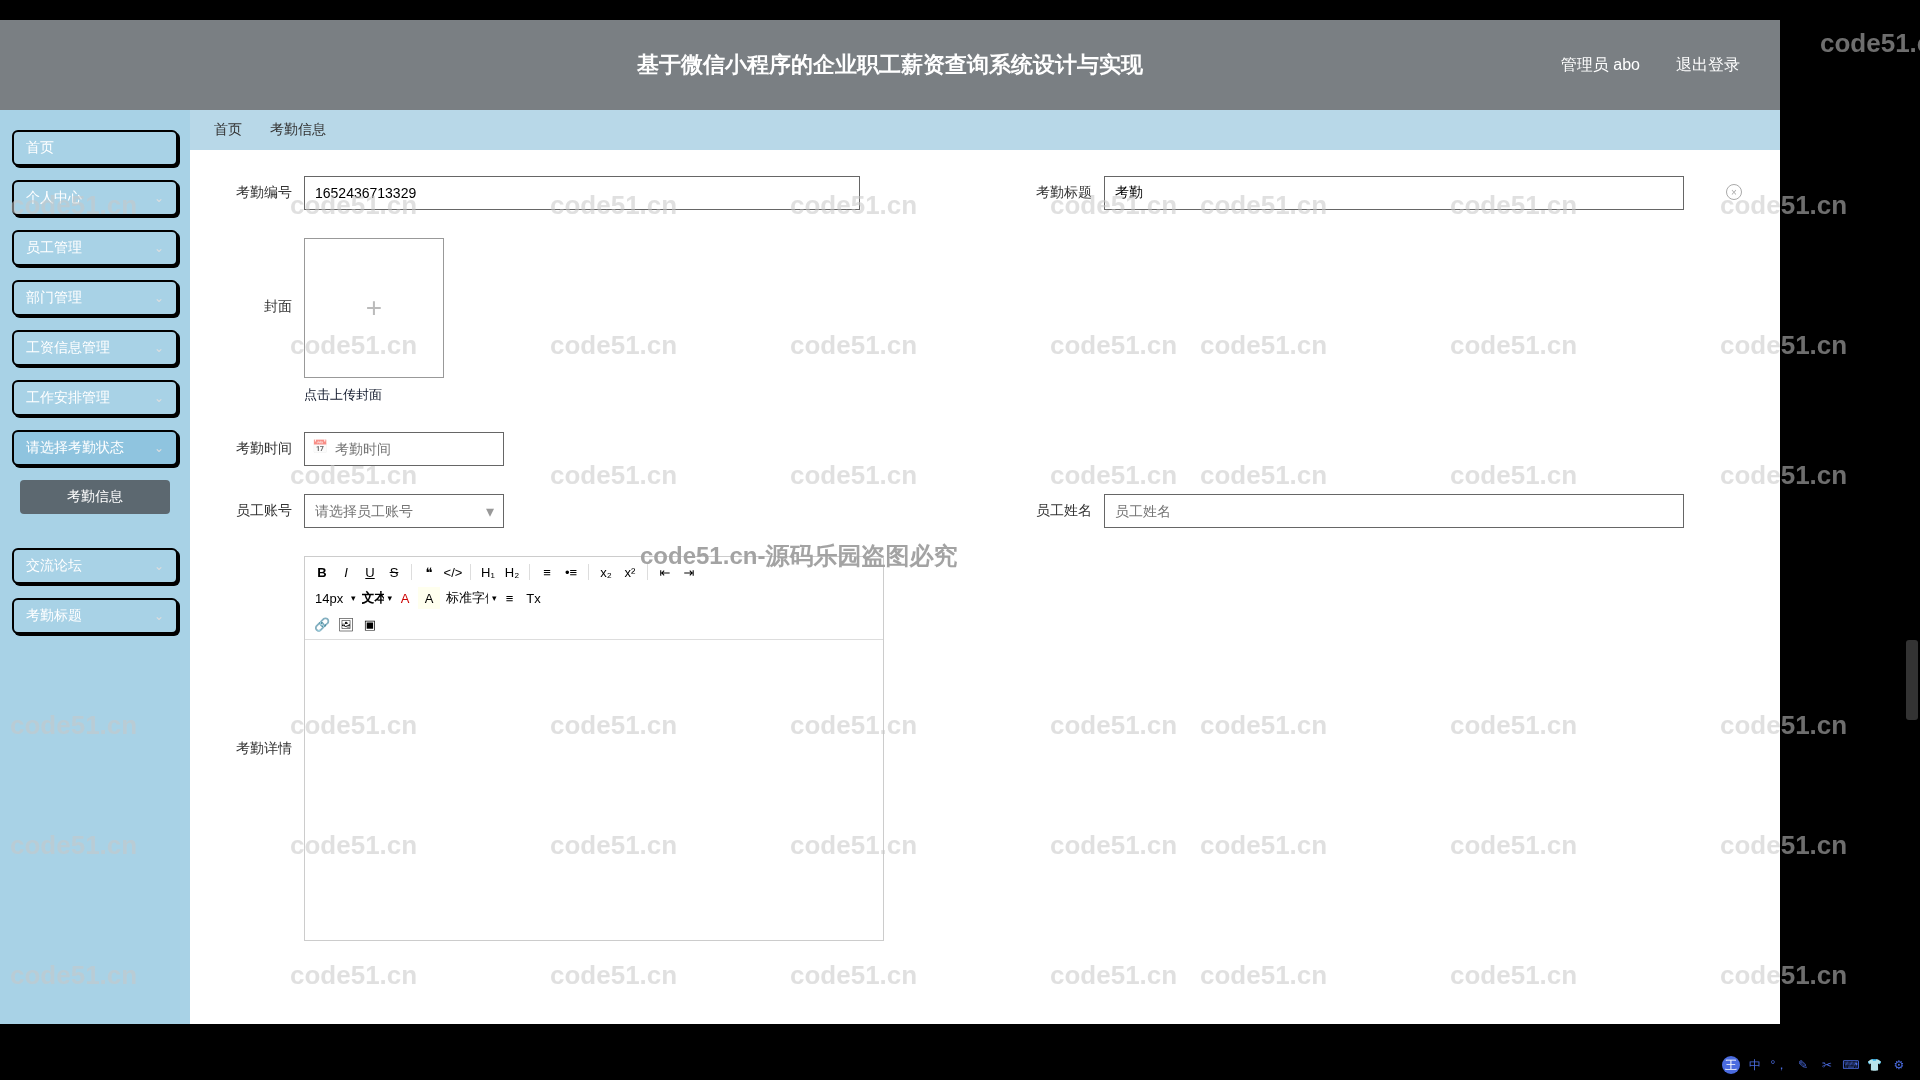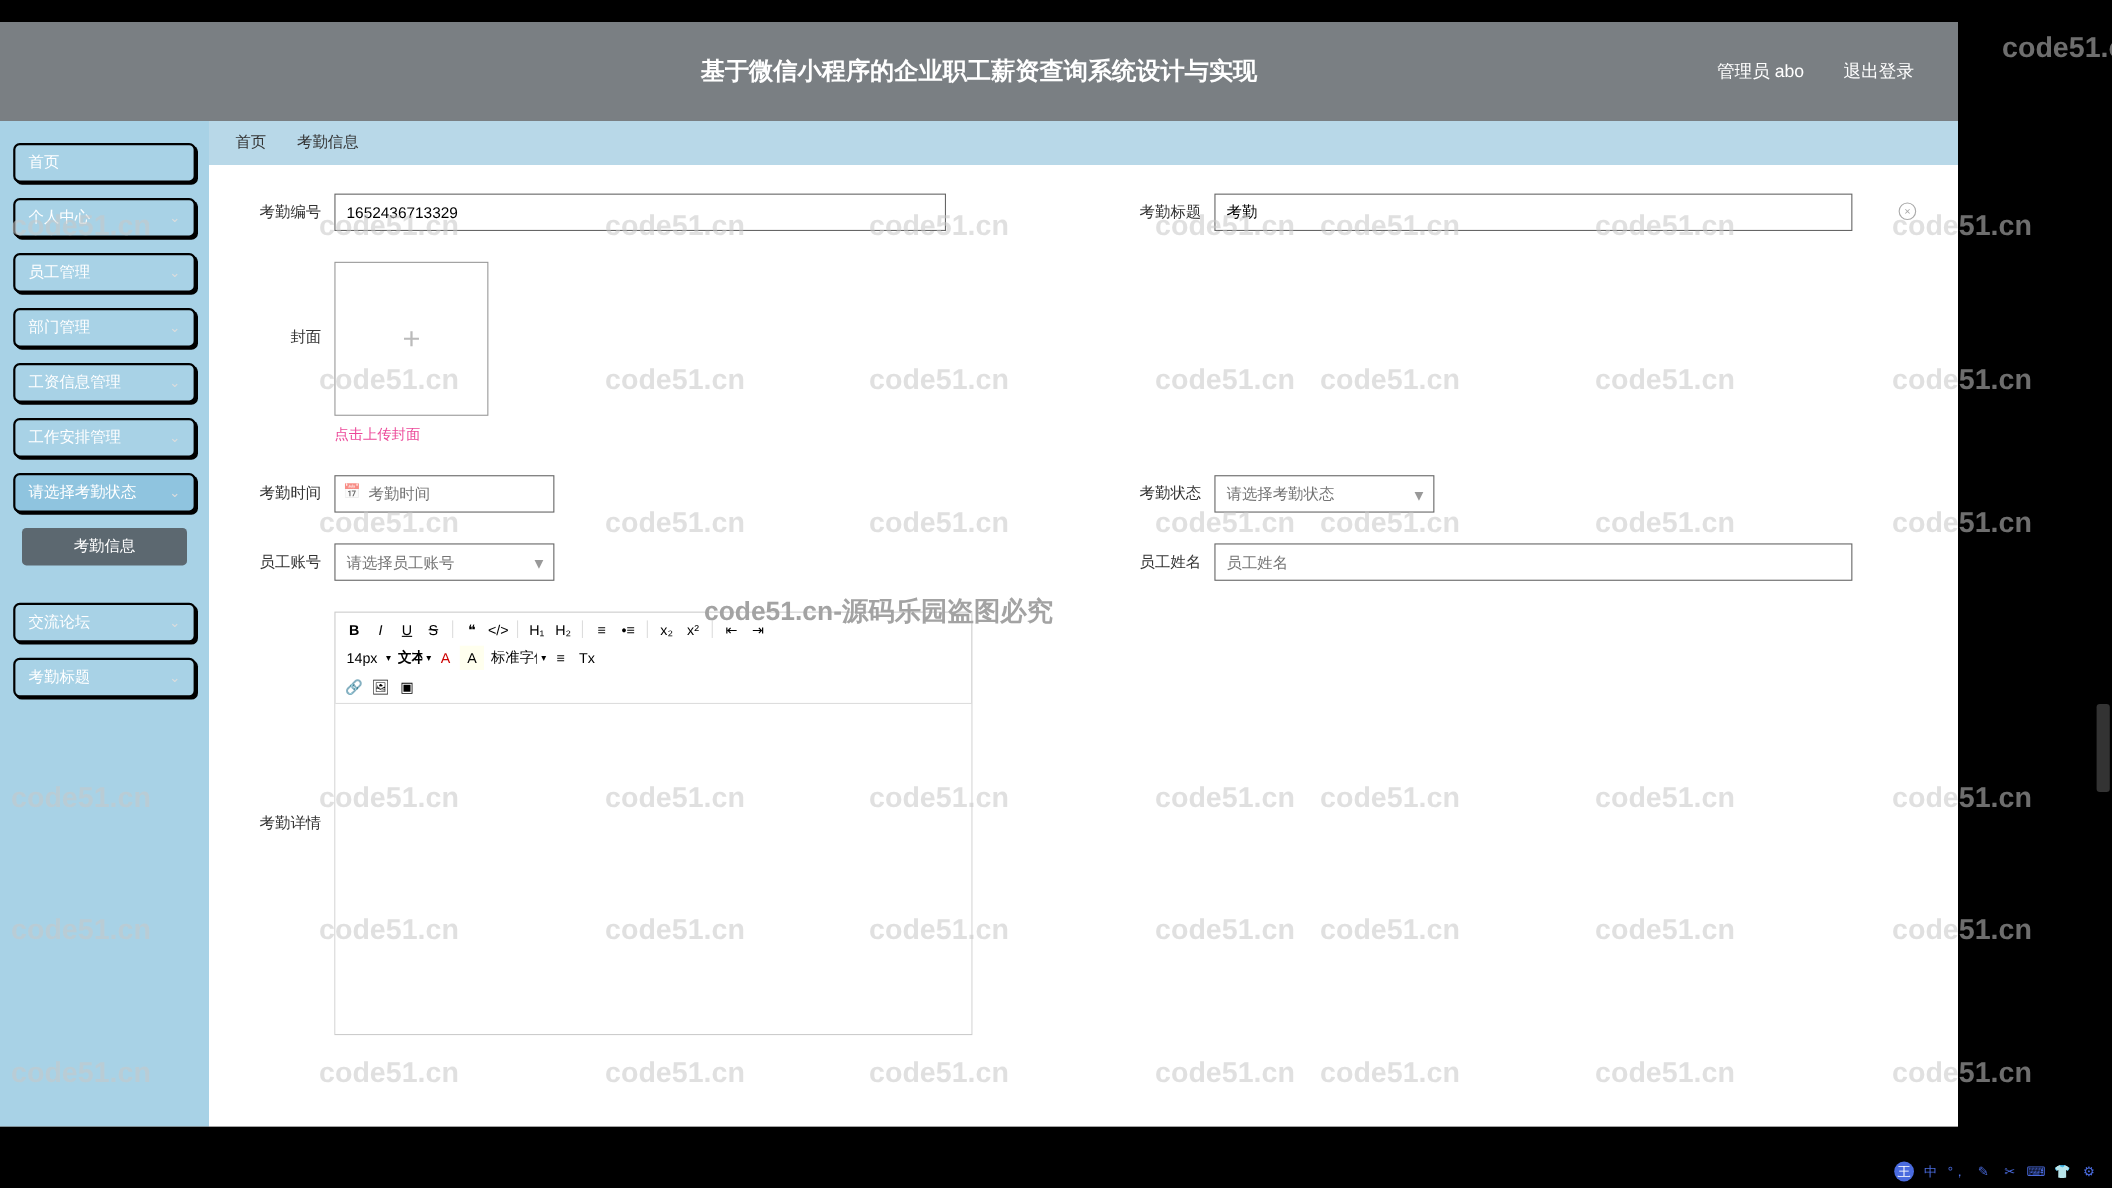--- a/index.html
+++ b/index.html
@@ -23,21 +23,21 @@
 .col-right{flex:1}
 .lbl{width:72px;text-align:right;font-size:14px;color:#333;margin-right:12px;flex-shrink:0}
 .inp{height:34px;border:1px solid #666;padding:0 10px;font-size:14px;outline:none}
 .inp-wide{width:580px}
 .inp-xwide{width:580px}
 .inp-date{width:200px;padding-left:30px}
 .inp-sel{width:200px}
 .inp-clear{position:relative}
 .clear-btn{position:absolute;right:8px;top:8px;width:16px;height:16px;border:1px solid #aaa;border-radius:50%;font-size:10px;color:#aaa;display:flex;align-items:center;justify-content:center;background:#fff}
 .upload-box{width:140px;height:140px;border:1px solid #999;display:flex;align-items:center;justify-content:center;color:#bbb;font-size:28px;cursor:pointer;margin-bottom:8px}
-.upload-hint{font-size:13px;color:#ec4899}
+.upload-hint{font-size:13px;color:#0f172a}
 .sel-wrap{position:relative;display:inline-block}
 .sel-wrap::after{content:"▾";position:absolute;right:10px;top:8px;color:#999;pointer-events:none}
 .date-wrap{position:relative;display:inline-block}
 .date-wrap::before{content:"📅";position:absolute;left:8px;top:7px;font-size:13px;opacity:.6}
 .editor{width:580px;border:1px solid #ccc}
 .ed-toolbar{border-bottom:1px solid #ddd;padding:4px 6px;display:flex;flex-wrap:wrap;align-items:center;gap:2px}
 .ed-btn{min-width:22px;height:22px;border:none;background:none;font-size:13px;cursor:pointer;display:inline-flex;align-items:center;justify-content:center}
 .ed-sel{height:22px;border:none;font-size:13px;padding:0 14px 0 4px;background:#fff}
 .ed-selwrap{position:relative;display:inline-flex;align-items:center}
 .ed-selwrap::after{content:"▾";font-size:9px;margin-left:-10px;pointer-events:none}
@@ -145,26 +145,20 @@
               <div class="upload-hint">点击上传封面</div>
             </div>
           </div>
         </div>
 
         <div class="form-row">
           <div class="form-col col-left">
             <div class="lbl">考勤时间</div>
             <div class="date-wrap">
               <input class="inp inp-date" placeholder="考勤时间" style="">
-            </div>
-          </div>
-          <div class="form-col col-right" style="margin-left:160px">
-            <div class="lbl">考勤状态</div>
-            <div class="sel-wrap">
-              <input class="inp inp-sel" placeholder="请选择考勤状态" style="">
             </div>
           </div>
         </div>
 
         <div class="form-row">
           <div class="form-col col-left">
             <div class="lbl">员工账号</div>
             <div class="sel-wrap">
               <input class="inp inp-sel" placeholder="请选择员工账号" style="">
             </div>

